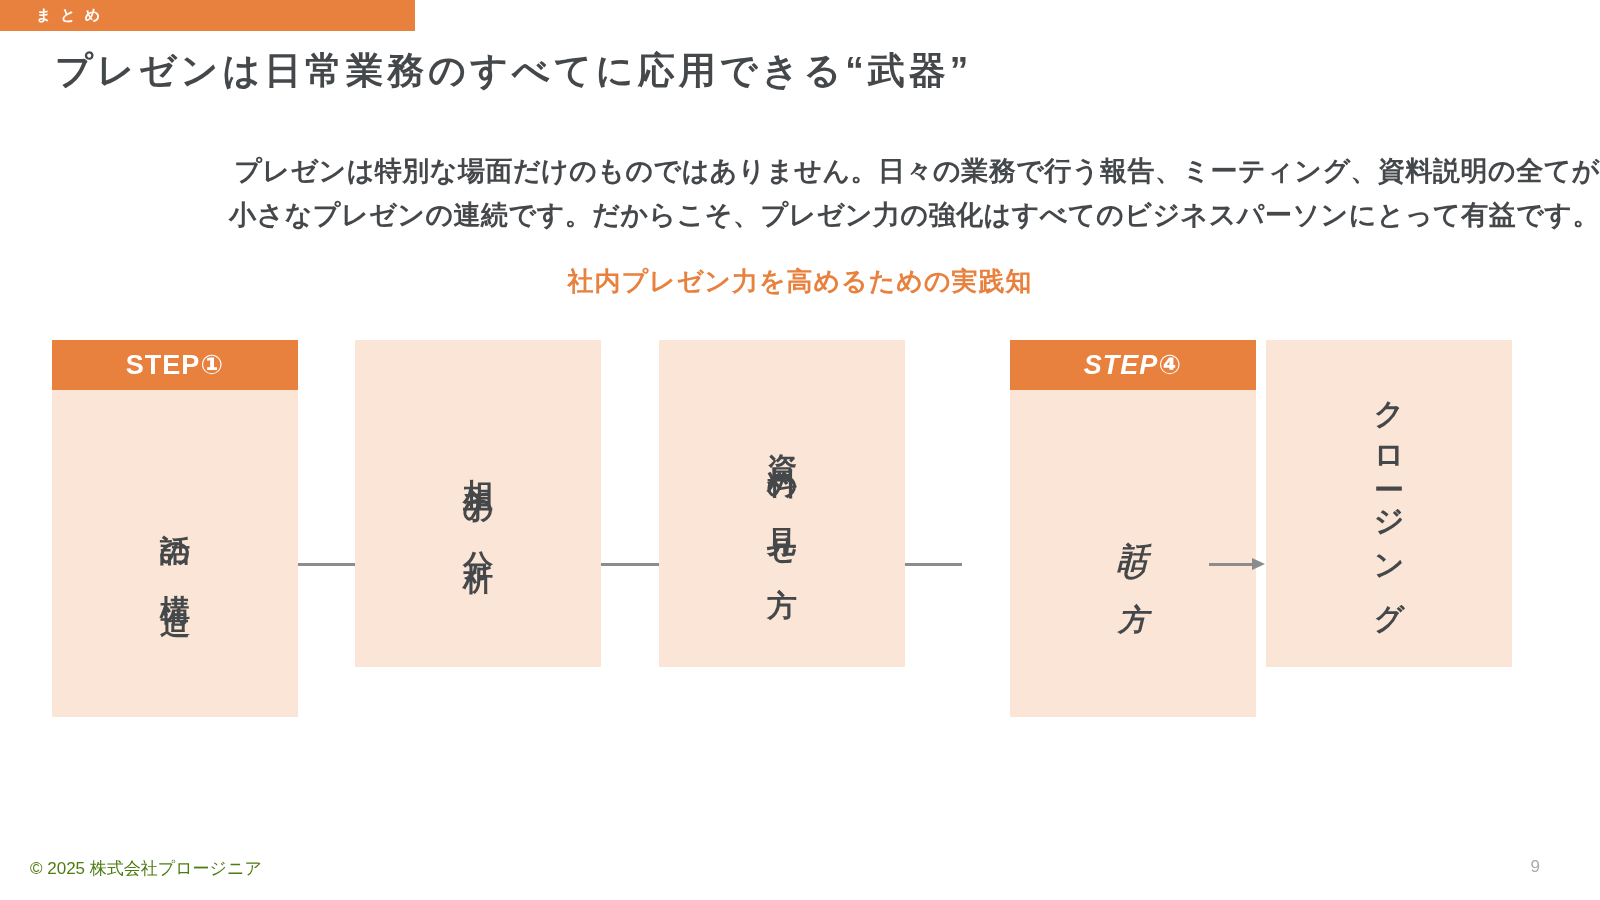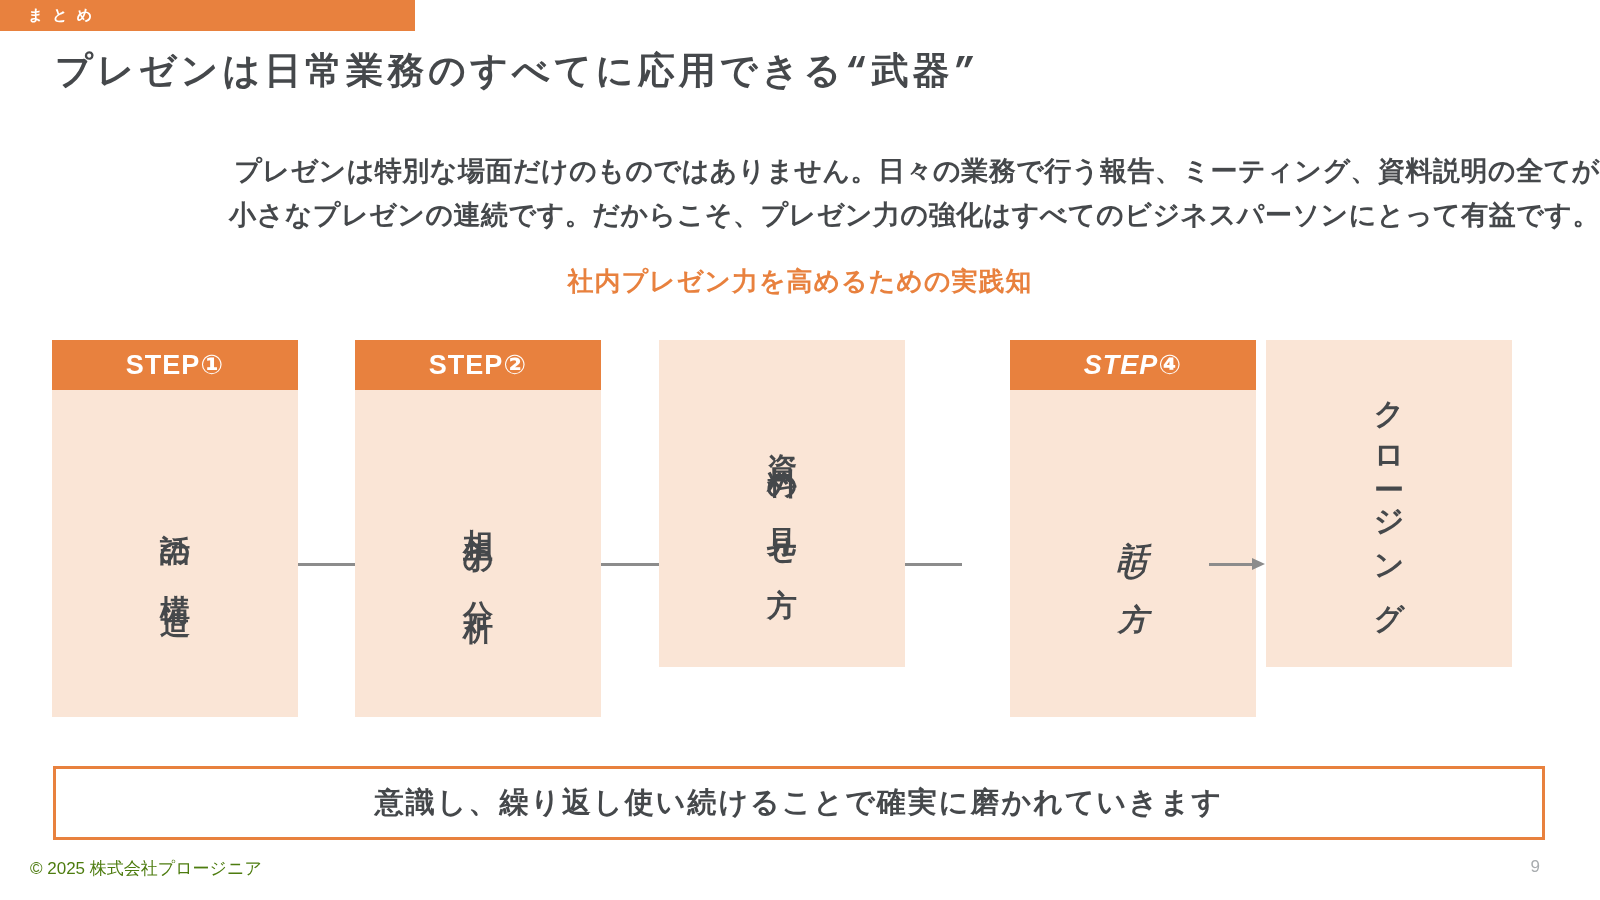--- a/index.html
+++ b/index.html
@@ -19,37 +19,36 @@
   }
   
   .tag {
     position: absolute;
     left: 0; top: 0;
     width: 415px; height: 31px;
     background: #E8813E;
     color: #ffffff;
     display: flex;
     align-items: center;
-    padding-left: 28px;
+    padding-left: 36px;
     box-sizing: border-box;
     font-size: 15px;
     font-weight: bold;
     letter-spacing: 9px;
   }
   
   .title {
     position: absolute;
     left: 55px; top: 46px;
     margin: 0;
     font-size: 37px;
     font-weight: bold;
     color: #45484B;
     letter-spacing: 4px;
     white-space: nowrap;
-    font-family: Liberation Mono, monospace;
   }
   
   .intro {
     position: absolute;
     left: 0; top: 150px;
     width: 1600px;
     margin: 0;
     text-align: right;
     font-size: 27px;
     font-weight: bold;
@@ -182,21 +181,20 @@
   <div class="steps-row">
 
     <div class="step step-1">
       <div class="step-header">STEP①</div>
       <div class="step-body">
         <span class="vtext">話の構造</span>
       </div>
     </div>
 
     <div class="step step-2">
-      <div class="step-header">STEP②</div>
       <div class="step-body">
         <span class="vtext">相手の分析</span>
       </div>
     </div>
 
     <div class="step step-3">
       <div class="step-body">
         <span class="vtext">資料の見せ方</span>
       </div>
     </div>
@@ -214,20 +212,17 @@
       </div>
     </div>
 
     <div class="connector c1"></div>
     <div class="connector c2"></div>
     <div class="connector c3"></div>
     <div class="connector c4 arrow"></div>
 
   </div>
 
-  <div class="bottom-box">
-    <span>意識し、繰り返し使い続けることで確実に磨かれていきます</span>
-  </div>
 
   <span class="copyright">© 2025 株式会社プロージニア</span>
   <span class="pagenum">9</span>
 
 </div>
 
 </body></html>

